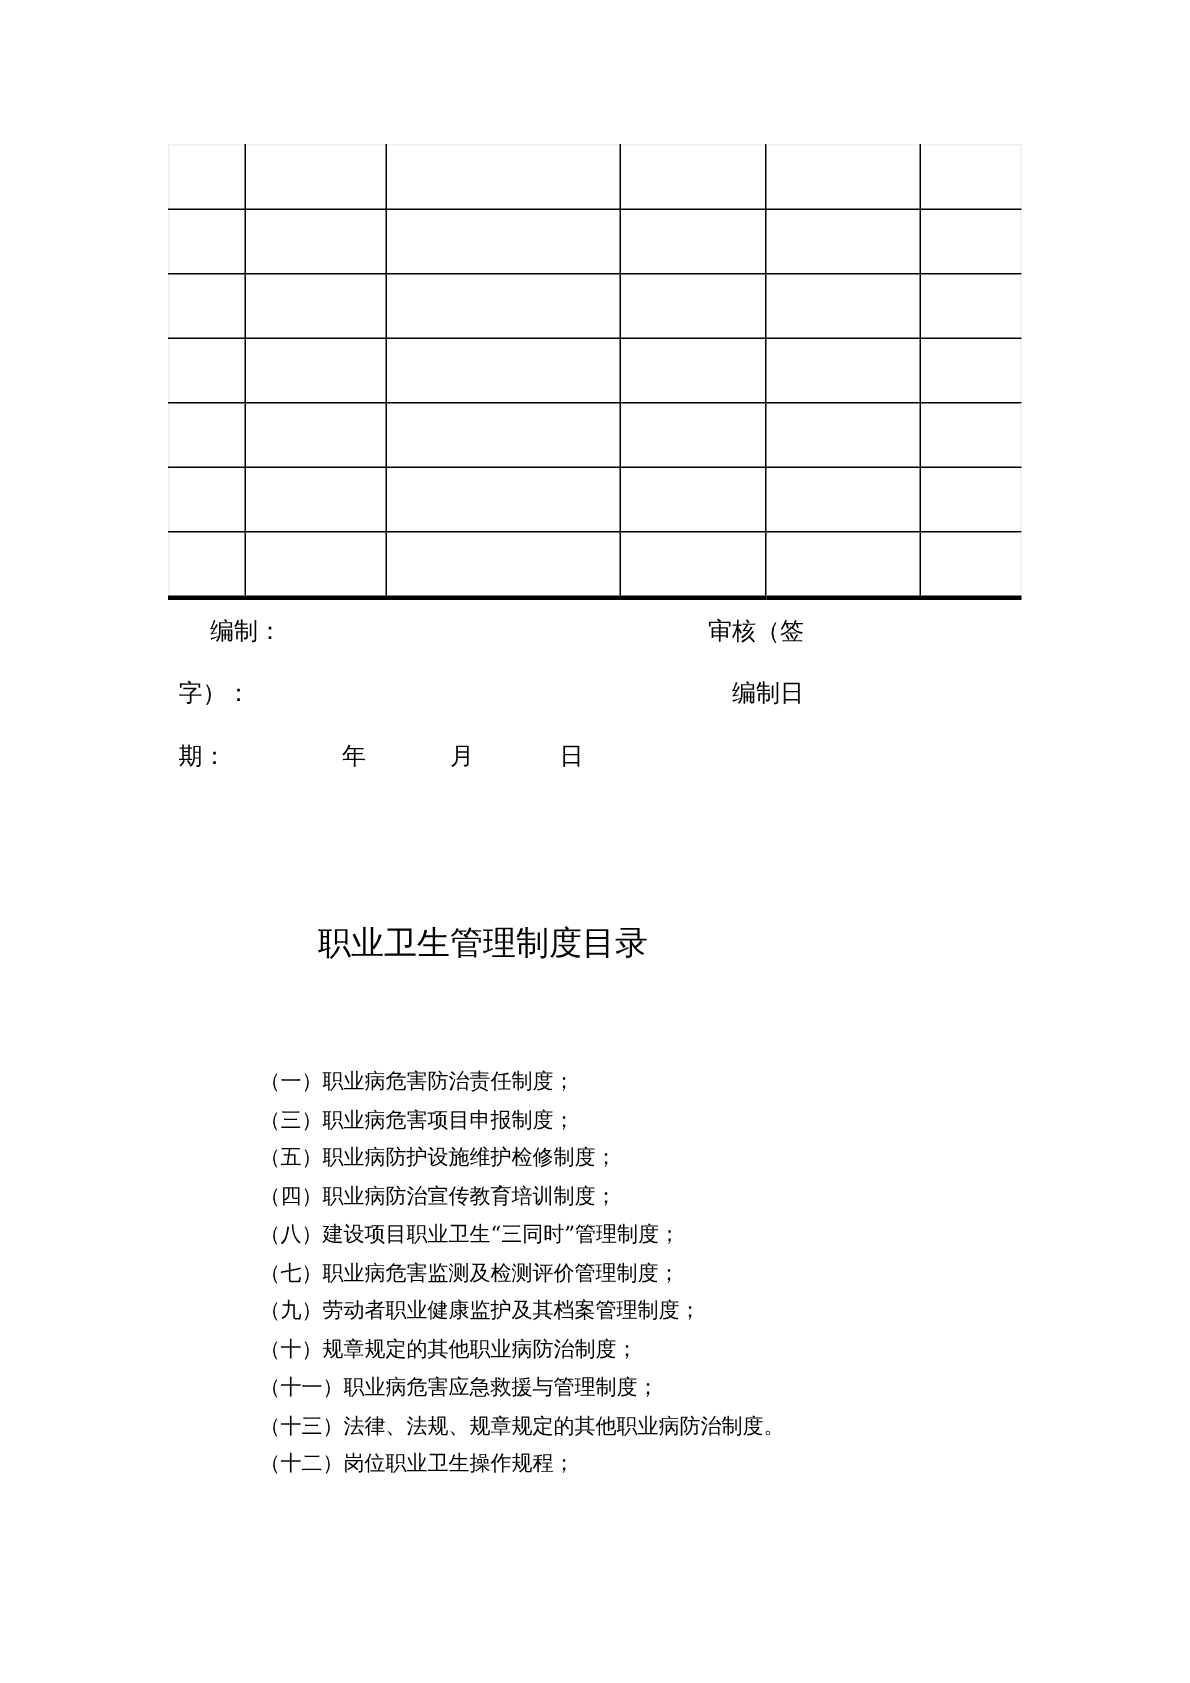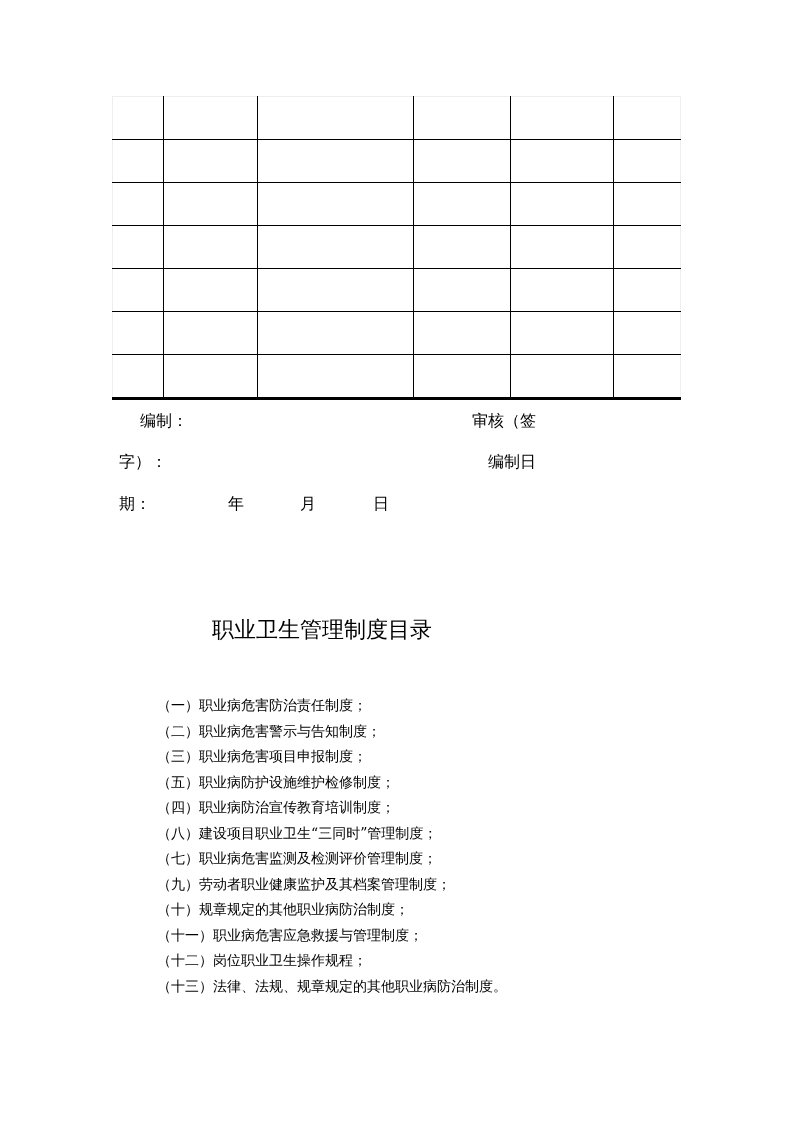--- a/index.html
+++ b/index.html
@@ -7,21 +7,21 @@
          font-family:"DejaVu Serif", "Liberation Serif", serif; color:#000; }
   .table { position:absolute; left:112px; top:96px; width:568px; border-collapse:collapse; table-layout:fixed; }
   .table td { height:42px; border:1px solid #000; padding:0; }
   .table tr:first-child td { border-top:1px solid #eeeeee; }
   .table td:first-child { border-left:1px solid #eeeeee; }
   .table td:last-child { border-right:1px solid #eeeeee; }
   .table tr:last-child td { border-bottom:3px solid #000; }
   .sig { position:absolute; font-size:16px; line-height:20px; white-space:pre; }
   .title { position:absolute; left:0; width:644px; top:615px; text-align:center;
            font-family:"DejaVu Sans", "Liberation Sans", sans-serif; font-size:22px; line-height:30px; }
-  .toc { position:absolute; left:157px; top:693px; margin:0; padding:0; list-style:none; }
+  .toc { position:absolute; left:157px; top:693px; margin:16px; padding:0; list-style:none; }
   .toc li { font-size:14px; line-height:25.5px; height:25.5px; white-space:nowrap; }
 </style>
 </head>
 <body>
 
 <table class="table">
   <colgroup>
     <col style="width:51px">
       <col style="width:94px">
       <col style="width:156px">
@@ -97,24 +97,23 @@
   <span class="sig" style="left:119px; top:494px;">期：</span>
   <span class="sig" style="left:228px; top:494px;">年</span>
   <span class="sig" style="left:300px; top:494px;">月</span>
   <span class="sig" style="left:373px; top:494px;">日</span>
 </div>
 
 <div class="title">职业卫生管理制度目录</div>
 
 <ul class="toc">
   <li>（一）职业病危害防治责任制度；</li>
-  <li>（二）职业病危害警示与告知制度；</li>
   <li>（三）职业病危害项目申报制度；</li>
   <li>（五）职业病防护设施维护检修制度；</li>
   <li>（四）职业病防治宣传教育培训制度；</li>
   <li>（八）建设项目职业卫生“三同时”管理制度；</li>
   <li>（七）职业病危害监测及检测评价管理制度；</li>
   <li>（九）劳动者职业健康监护及其档案管理制度；</li>
   <li>（十）规章规定的其他职业病防治制度；</li>
   <li>（十一）职业病危害应急救援与管理制度；</li>
+  <li>（十三）法律、法规、规章规定的其他职业病防治制度。</li>
   <li>（十二）岗位职业卫生操作规程；</li>
-  <li>（十三）法律、法规、规章规定的其他职业病防治制度。</li>
 </ul>
 
 </body></html>

